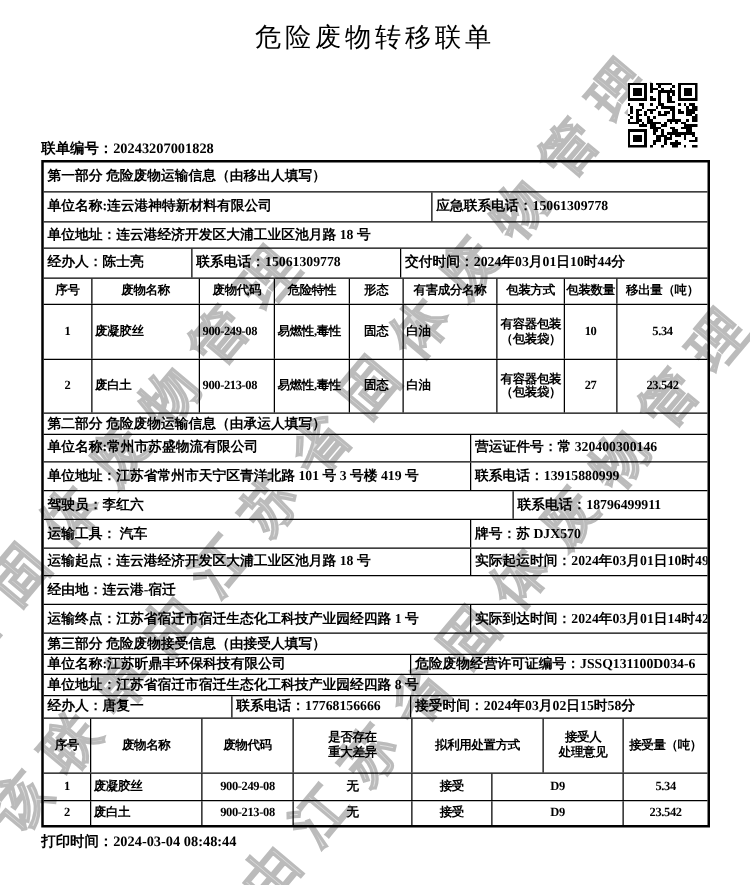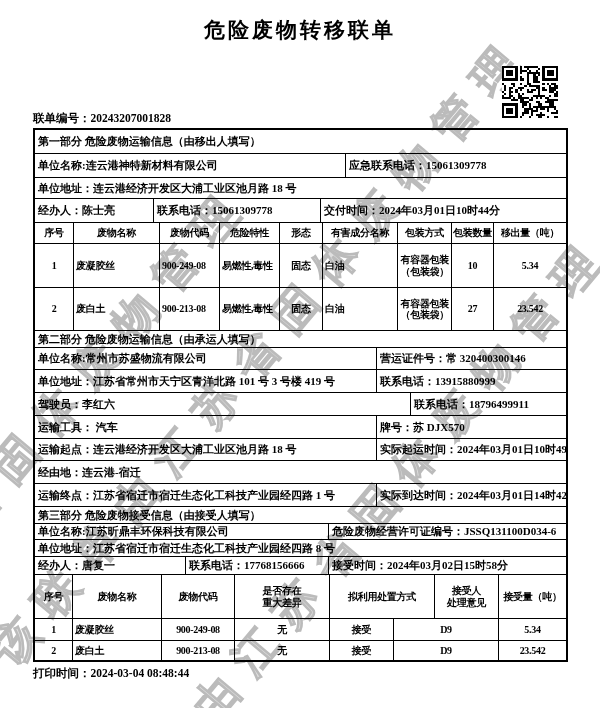--- a/index.html
+++ b/index.html
@@ -16,21 +16,21 @@
     font-size:44px; letter-spacing:18px; font-weight:700;
     color:#d8d8d8; -webkit-text-stroke:1.2px #ababab; opacity:.8;
     transform:rotate(-50deg); transform-origin:0 0; pointer-events:none;
   }
   .wm1 { left:-20px;  top:640px; }
   .wm2 { left:-300px; top:790px; }
   .wm3 { left:60px;   top:840px; }
 
   .title {
     position:absolute; z-index:2; left:0; top:16px; width:100%;
-    text-align:center; font-size:21px; letter-spacing:3px; font-weight:700;
+    text-align:center; font-size:21px; letter-spacing:3px; font-weight:400;
   }
   .qr { position:absolute; z-index:2; left:502px; top:66px; }
   .mno { position:absolute; z-index:2; left:33px; top:111px; font-size:11.5px; }
 
   .form {
     position:absolute; z-index:2; left:33px; top:128px;
     width:535px; height:534px; border:2px solid #000; background:transparent;
   }
   .row { display:flex; width:100%; border-top:1px solid #000; }
   .row:first-child { border-top:none; }

